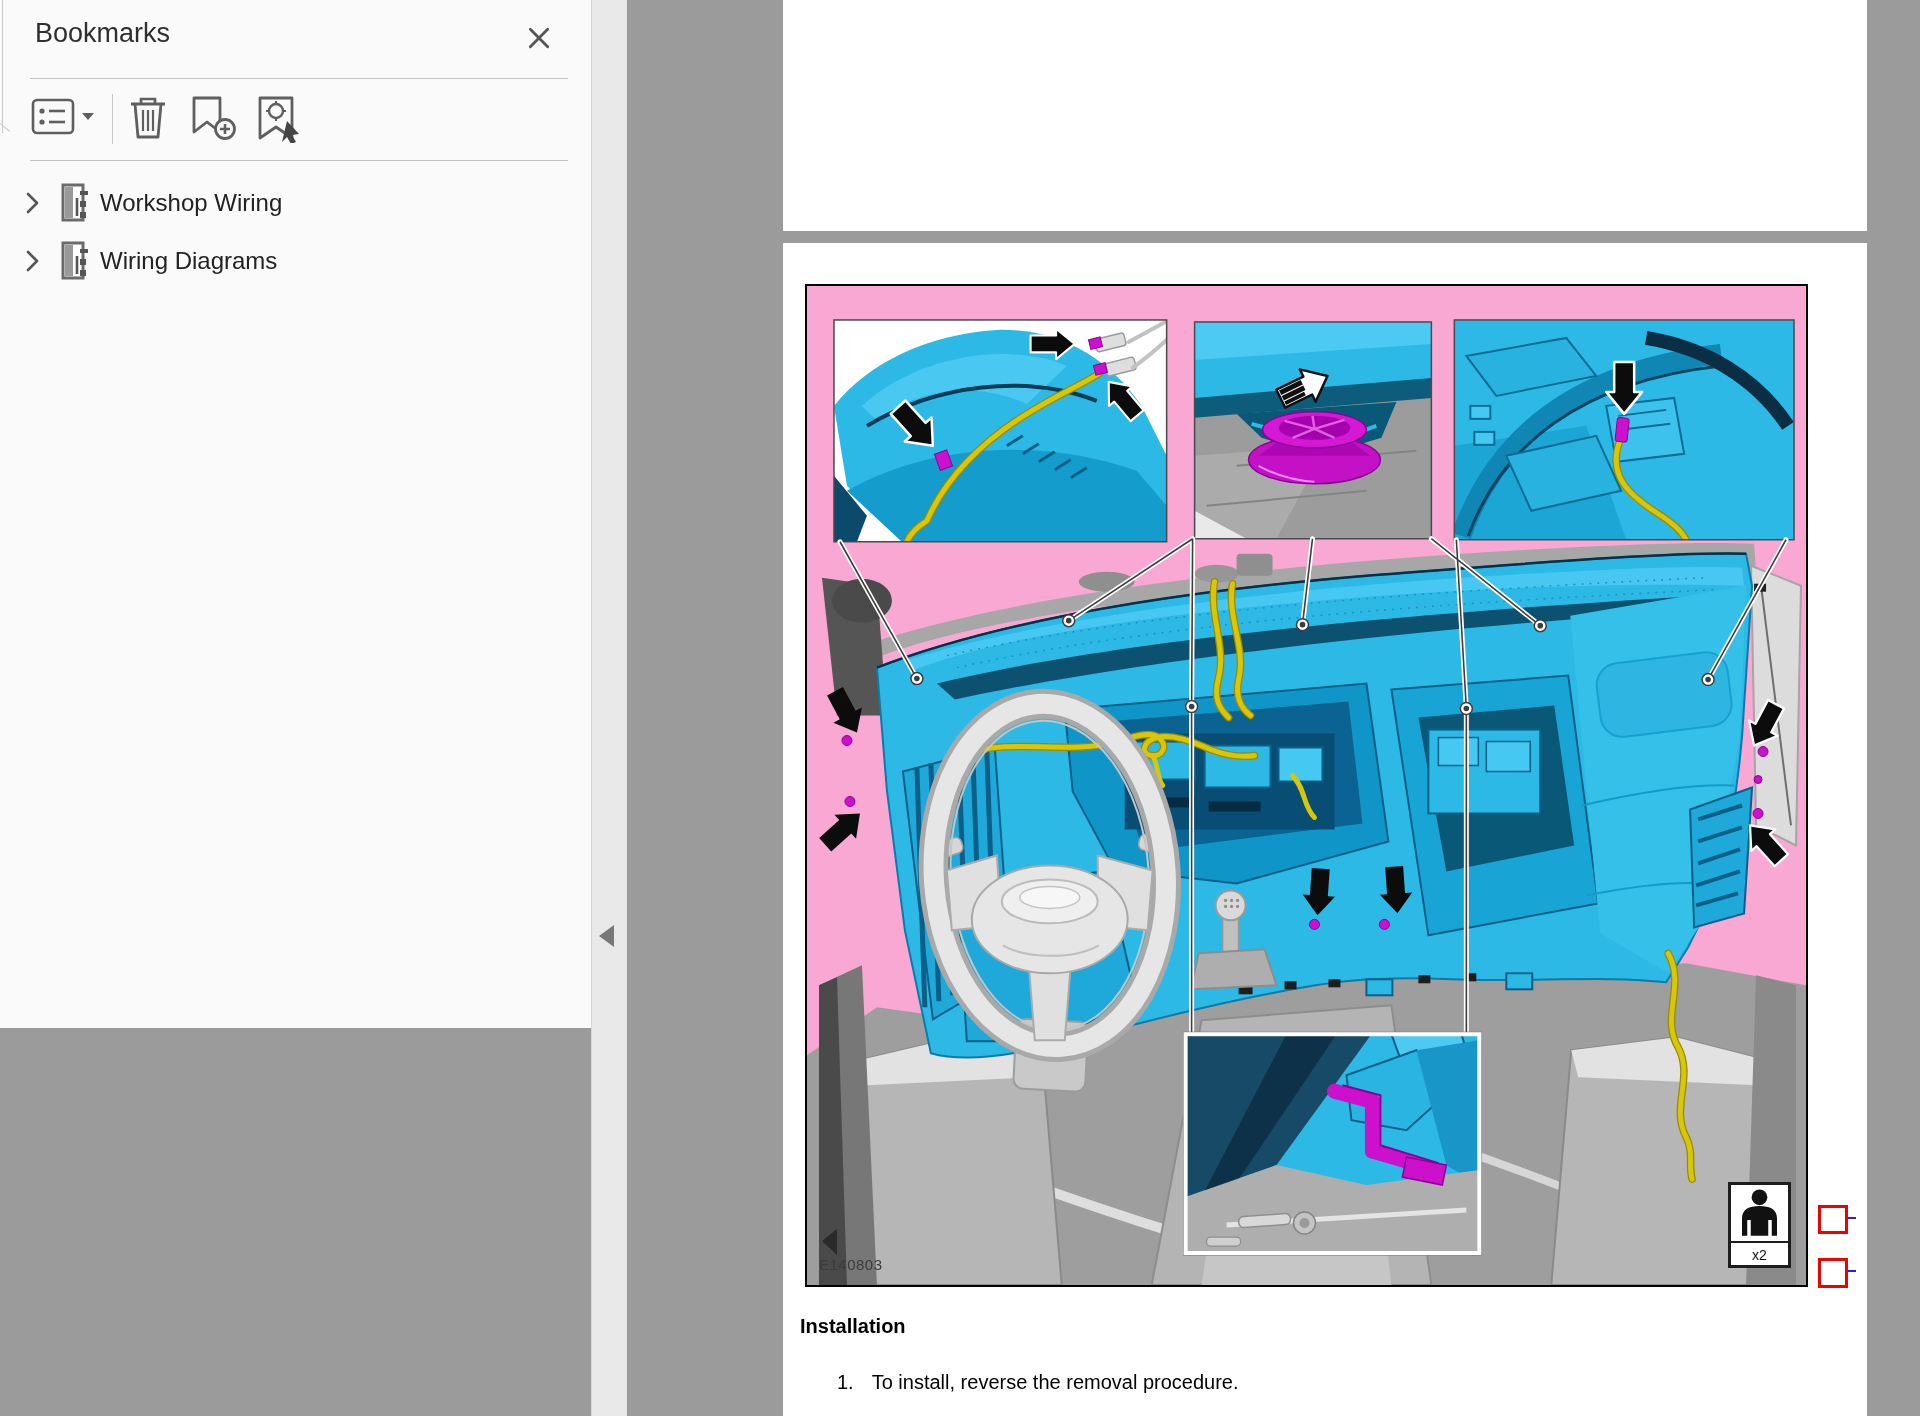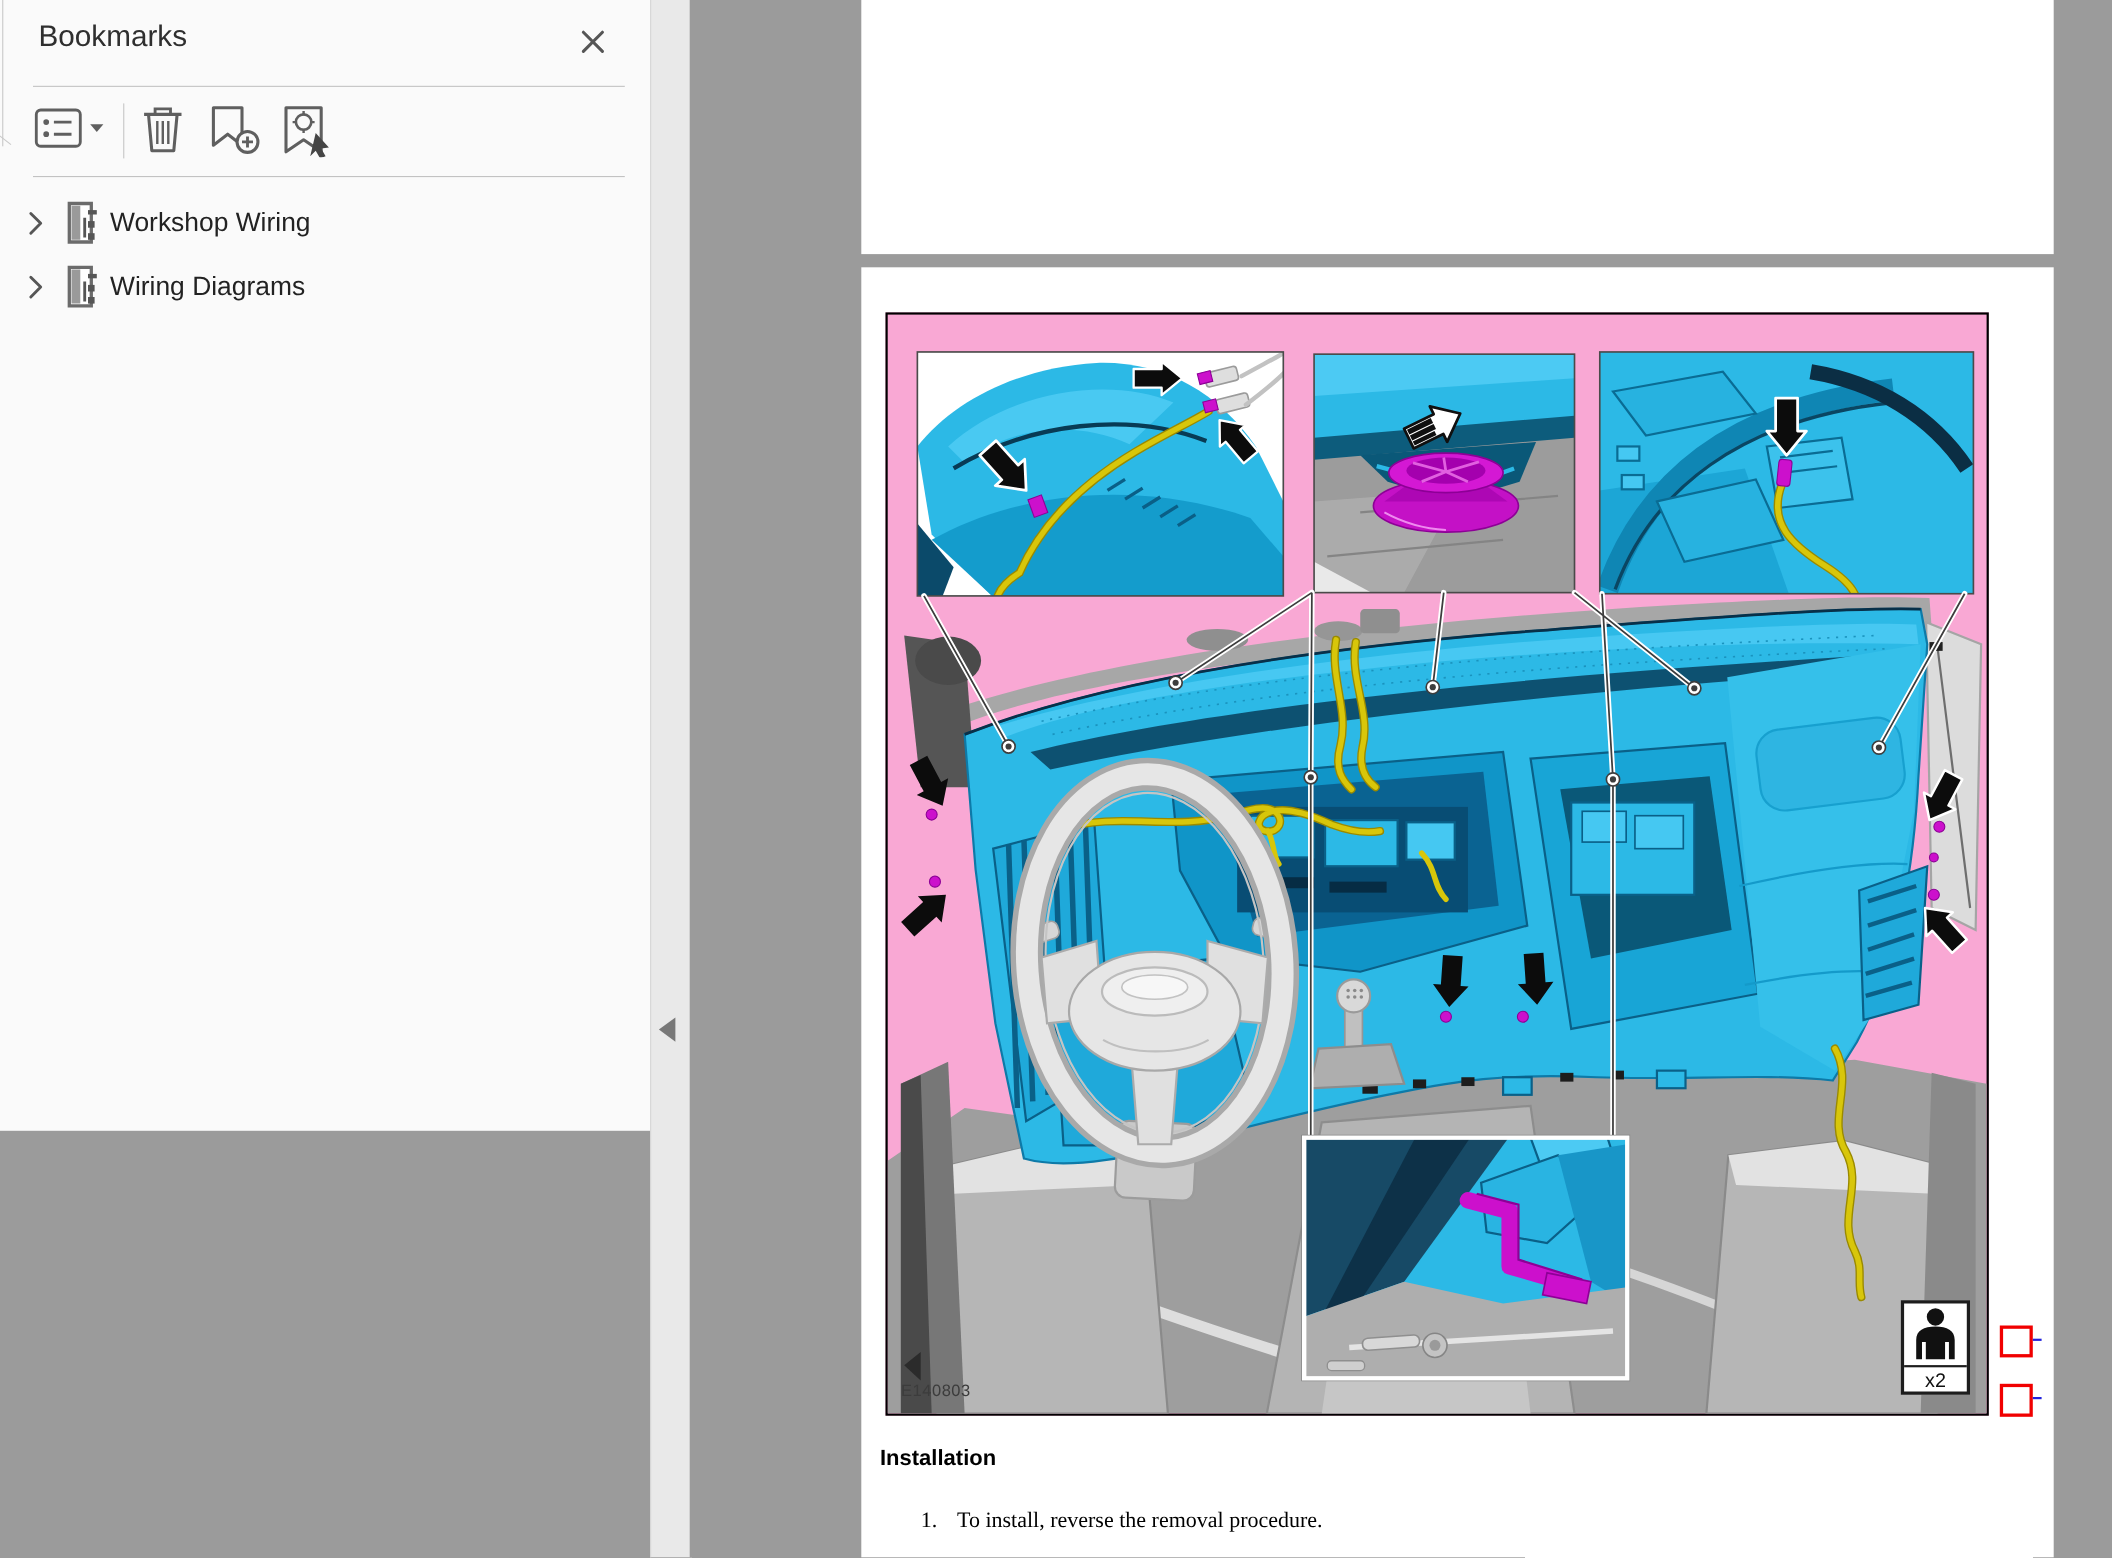--- a/index.html
+++ b/index.html
@@ -40,30 +40,30 @@
   .page2{left:156px;top:243px;width:1084px;height:1173px;}
 
   .figure{position:absolute;left:22px;top:41px;width:999px;height:999px;border:2px solid #000;
           background:#f9a8d4;}
   .figure svg.art{position:absolute;left:0;top:0;width:999px;height:999px;}
   .figcode{position:absolute;left:12px;top:970px;font-size:15px;color:#3c3c3c;letter-spacing:.5px;}
   .occbox{position:absolute;left:921px;top:896px;width:57px;height:80px;border:3px solid #1d1d1d;
           background:#fff;}
   .occbox .person{position:absolute;left:4px;top:2px;}
   .occx2{position:absolute;left:0;top:56px;width:57px;height:24px;border-top:2px solid #1d1d1d;
-         text-align:center;font-size:18px;color:#111;line-height:24px;}
+         text-align:center;font-size:14px;color:#111;line-height:24px;}
 
   .redbox{position:absolute;width:24px;height:23px;border:3px solid #f10000;background:#fff;}
   .rb1{left:1035px;top:962px;}
   .rb2{left:1035px;top:1015px;height:24px;}
   .redbox::after{content:"";position:absolute;right:-11px;top:9px;width:8px;height:2px;background:#2323dd;}
 
   .inst{position:absolute;left:17px;top:1072px;margin:0;font-family:Liberation Sans, sans-serif;
         font-size:20px;font-weight:bold;color:#000;}
-  .step{position:absolute;left:54px;top:1128px;font-family:Liberation Serif, serif;
+  .step{position:absolute;left:54px;top:1128px;font-family:Liberation Sans, sans-serif;
         font-size:20px;color:#000;}
   .stepnum{margin-right:18px;}
 
   
   .y1{fill:none;stroke:#9a8a00;stroke-width:7.5;stroke-linecap:round;}
   .y2{fill:none;stroke:#d8c60a;stroke-width:5;stroke-linecap:round;}
   .ldw{stroke:#fff;stroke-width:5;fill:none;stroke-linecap:round;}
   .ldd{stroke:#3d3d3d;stroke-width:1.6;fill:none;}
   .ab{fill:#0c0c0c;}
   .aw{fill:#0c0c0c;stroke:#fff;stroke-width:2.5;stroke-linejoin:round;}

